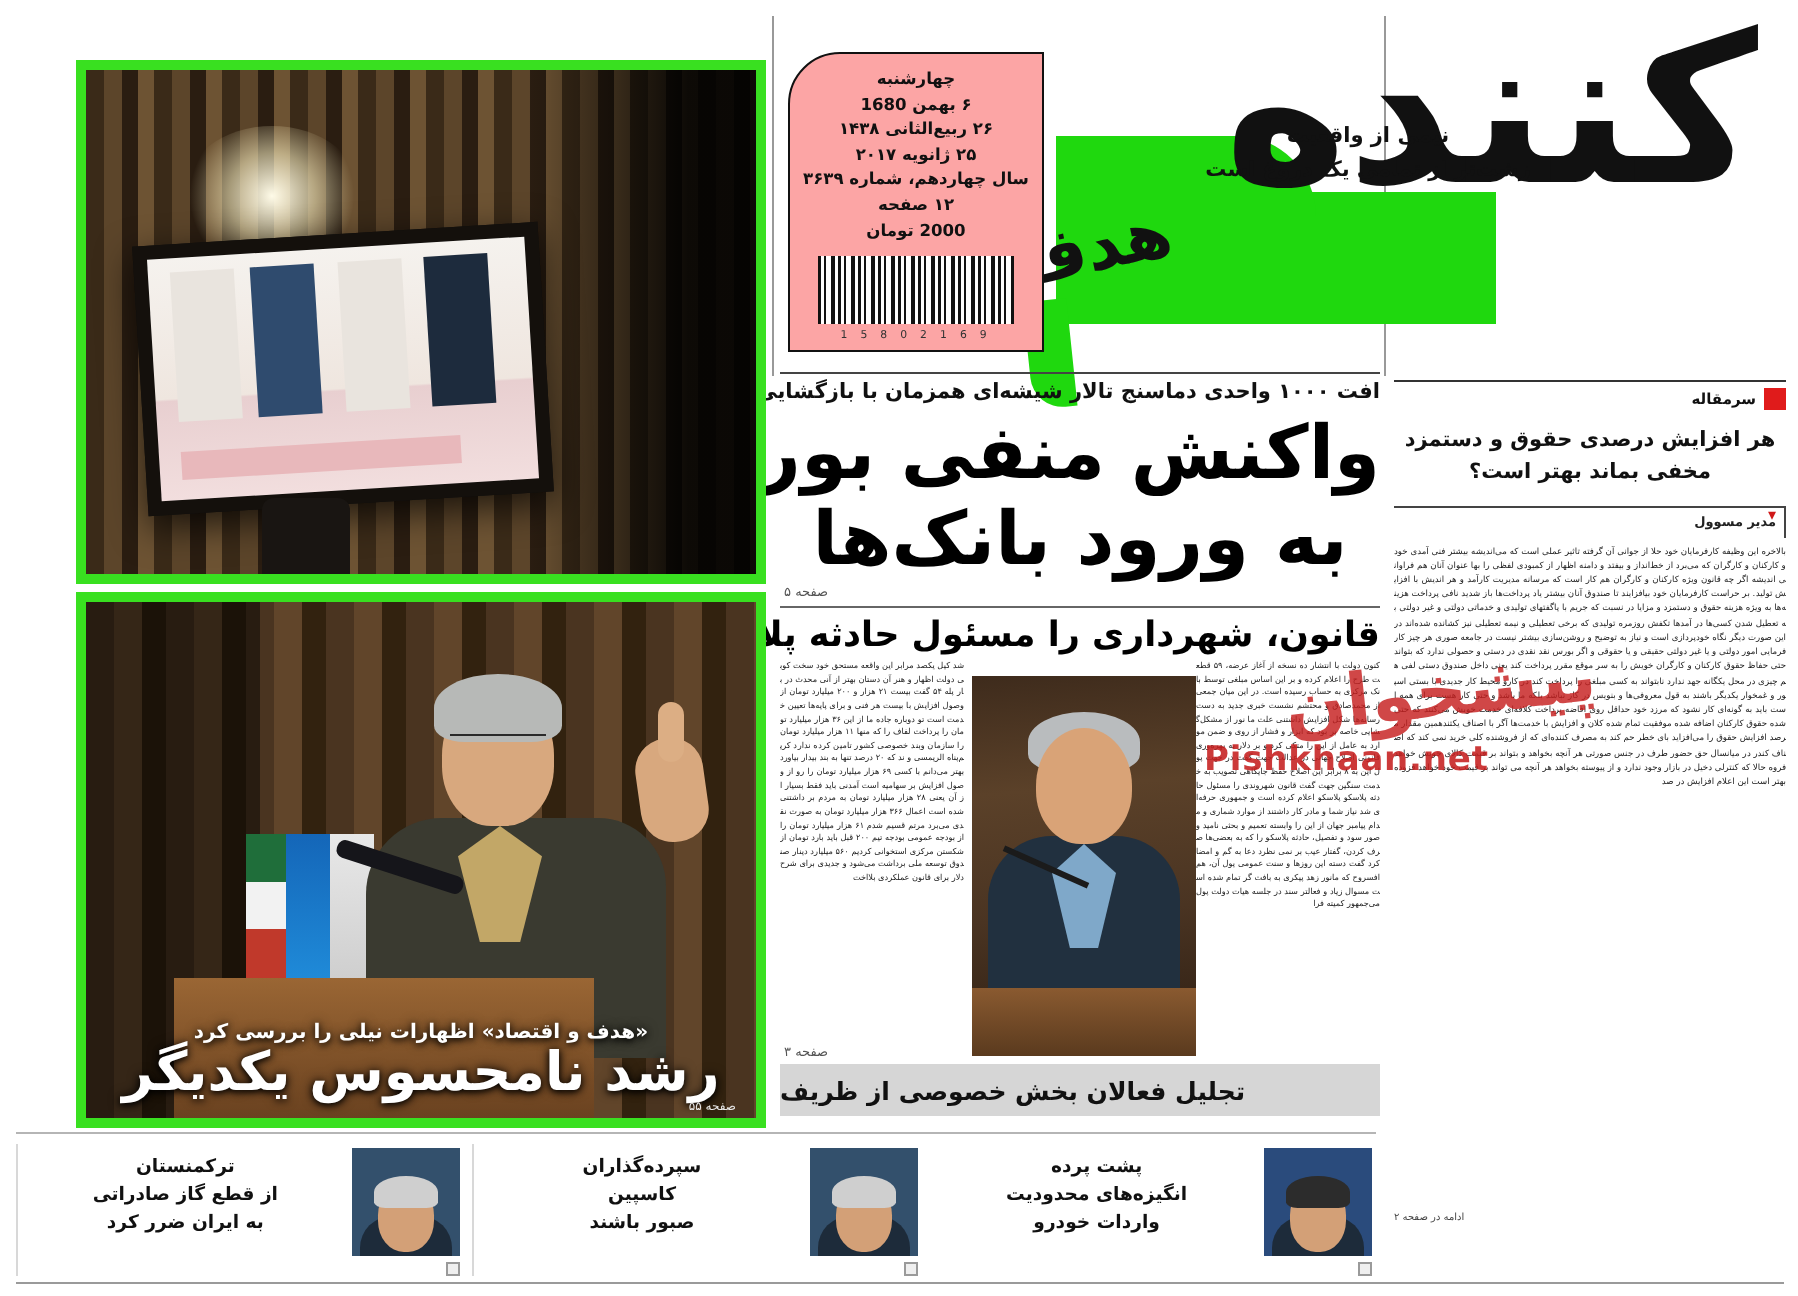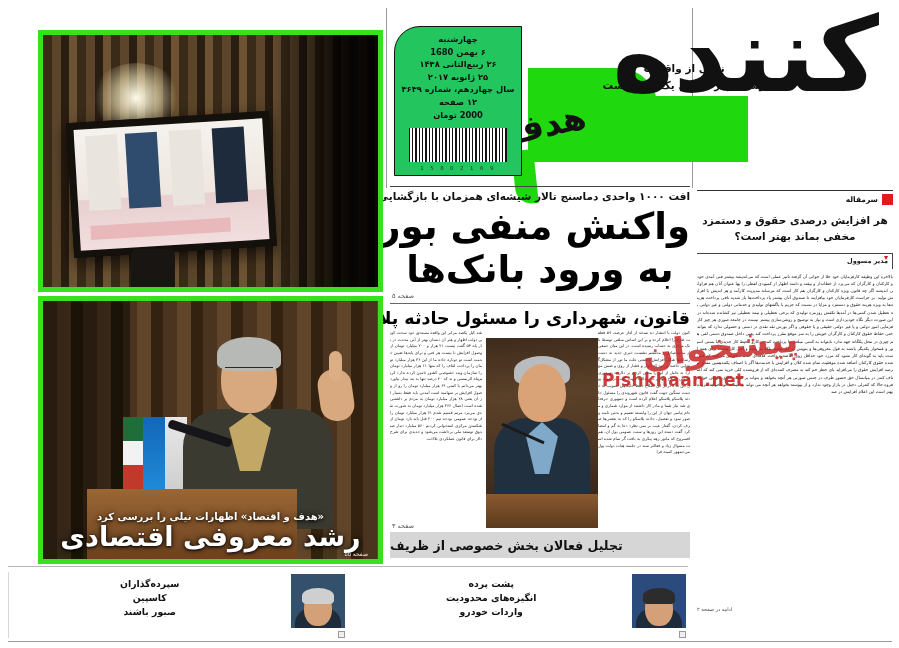--- a/index.html
+++ b/index.html
@@ -75,21 +75,21 @@
     font-weight: bold;
   }
 
   
   .info-box {
     position: absolute;
     left: 4px; top: 26px;
     width: 128px; height: 150px;
     border: 1.4px solid #111111;
     border-top-left-radius: 26px;
-    background: #22c55e;
+    background: #fca5a5;
     padding: 6px 4px 2px;
     direction: rtl;
   }
   .info-lines {
     text-align: center;
     font-size: 8.3px;
     line-height: 1.52;
     color: #111;
     font-weight: bold;
   }
@@ -625,21 +625,21 @@
     <div class="pb-head"></div>
     <div class="pb-hair"></div>
     <div class="pb-glasses"></div>
     <div class="pb-hand"></div>
     <div class="pb-finger"></div>
     <div class="pb-mic"></div>
     <div class="pb-podium"></div>
 
     <div class="photo-caption-wrap">
       <div class="photo-kicker">«هدف و اقتصاد» اظهارات نیلی را بررسی کرد</div>
-      <div class="photo-headline">رشد معروفی اقتصادی</div>
+      <div class="photo-headline">رشد نامحسوس یکدیگر</div>
     </div>
     <div class="photo-pageref">صفحه ۵۵</div>
   </div>
 
   <div class="editorial">
     <div class="ed-top-rule"></div>
     <div class="ed-label-row">
       <span class="ed-redsq"></span>
       <span class="ed-label">سرمقاله</span>
     </div>
@@ -656,20 +656,33 @@
   </div>
 
   <div class="watermark">
     <div class="wm-persian">پیشخوان</div>
     <div class="wm-latin">Pishkhaan.net</div>
   </div>
 
   <div class="bottom-rule"></div>
   <div class="bottom-strip">
 
+    <div class="bs-item">
+      <div class="bs-thumb gray">
+        <div class="th-body"></div>
+        <div class="th-head"></div>
+        <div class="th-hair"></div>
+      </div>
+      <div class="bs-text">
+        <div>ترکمنستان</div>
+        <div>از قطع گاز صادراتی</div>
+        <div>به ایران ضرر کرد</div>
+      </div>
+      <div class="bs-pageicon"></div>
+    </div>
 
 
     <div class="bs-item">
       <div class="bs-thumb gray">
         <div class="th-body"></div>
         <div class="th-head"></div>
         <div class="th-hair"></div>
       </div>
       <div class="bs-text">
         <div>سپرده‌گذاران</div>

